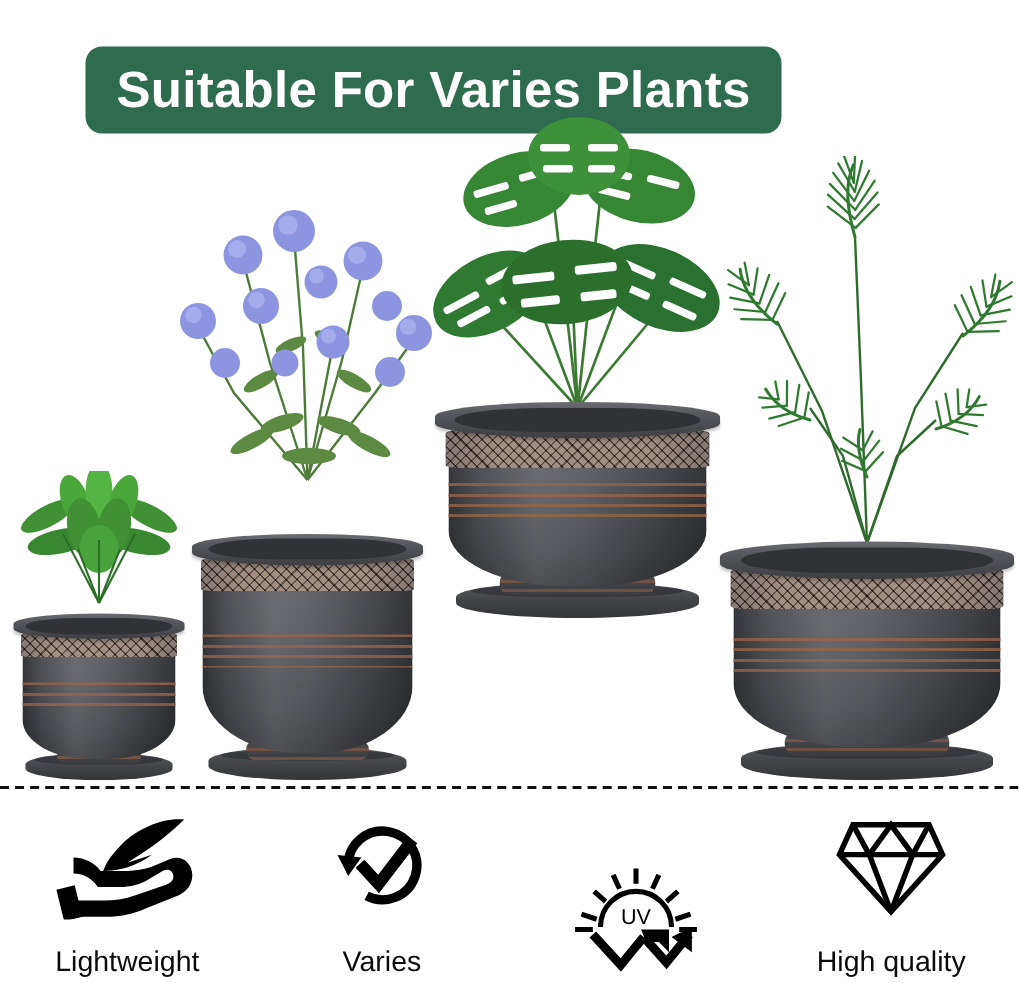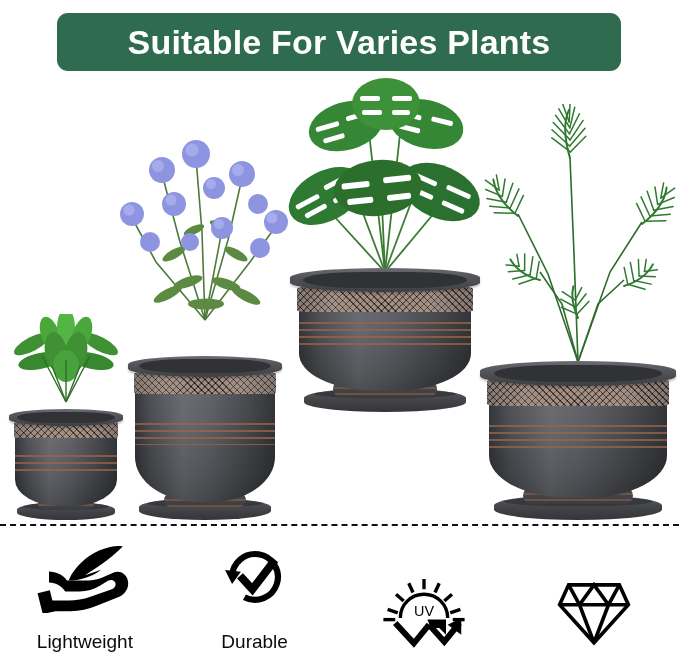--- a/index.html
+++ b/index.html
@@ -1,21 +1,21 @@
 <!DOCTYPE html>
 <html><head>
 <meta charset="utf-8">
 <style>
   * { margin:0; padding:0; box-sizing:border-box; }
   html,body { width:679px; height:655px; background:#ffffff; }
   body { font-family:"Liberation Sans", sans-serif; position:relative; overflow:hidden; }
 
   
   .banner{
-    position:absolute; left:57px; top:13px; width:564px; height:58px;
+    position:absolute; left:57px; top:31px; width:464px; height:58px;
     background:var(--banner-bg,#2e6b4f); border-radius:11px;
     display:flex; align-items:center; justify-content:center;
   }
   .banner-text{
     color:#ffffff; font-size:34px; font-weight:bold; letter-spacing:.2px;
     white-space:nowrap; line-height:1;
   }
 
   
   .stage{ position:absolute; left:0; top:80px; width:679px; height:440px; }
@@ -407,21 +407,21 @@
   </div>
 
   <div class="feature">
     <div class="feature-icon">
       <svg viewBox="0 0 84 84" width="74" height="74" aria-hidden="true">
         <path d="M16 42 A26 26 0 1 1 30 65" fill="none" stroke="#000" stroke-width="7" stroke-linecap="butt"></path>
         <path d="M8 34 L16 50 L26 36 Z" fill="#000"></path>
         <path d="M28 44 L39 56 L62 26" fill="none" stroke="#000" stroke-width="9" stroke-linecap="square" stroke-linejoin="miter"></path>
       </svg>
     </div>
-    <div class="feature-label">Durable</div>
+    <div class="feature-label">Varies</div>
   </div>
 
   <div class="feature">
     <div class="feature-icon">
       <svg viewBox="0 0 104 86" width="88" height="74" aria-hidden="true">
         <g stroke="#000" stroke-width="4" stroke-linecap="butt" fill="none">
           <path d="M24 50 A28 28 0 0 1 80 50"></path>
           <path d="M52 4 L52 16"></path>
           <path d="M34 9 L39 20"></path>
             <path d="M70 9 L65 20"></path>
@@ -448,15 +448,16 @@
       <svg viewBox="0 0 84 76" width="76" height="70" aria-hidden="true">
         <g fill="none" stroke="#000" stroke-width="4" stroke-linejoin="miter">
           <path d="M14 8 L70 8 L80 30 L42 72 L4 30 Z"></path>
           <path d="M4 30 L80 30"></path>
           <path d="M14 8 L26 30 L42 72"></path>
           <path d="M70 8 L58 30 L42 72"></path>
           <path d="M26 30 L42 8 L58 30"></path>
         </g>
       </svg>
     </div>
+    <div class="feature-label">High quality</div>
   </div>
 
 </div>
 
 </body></html>

